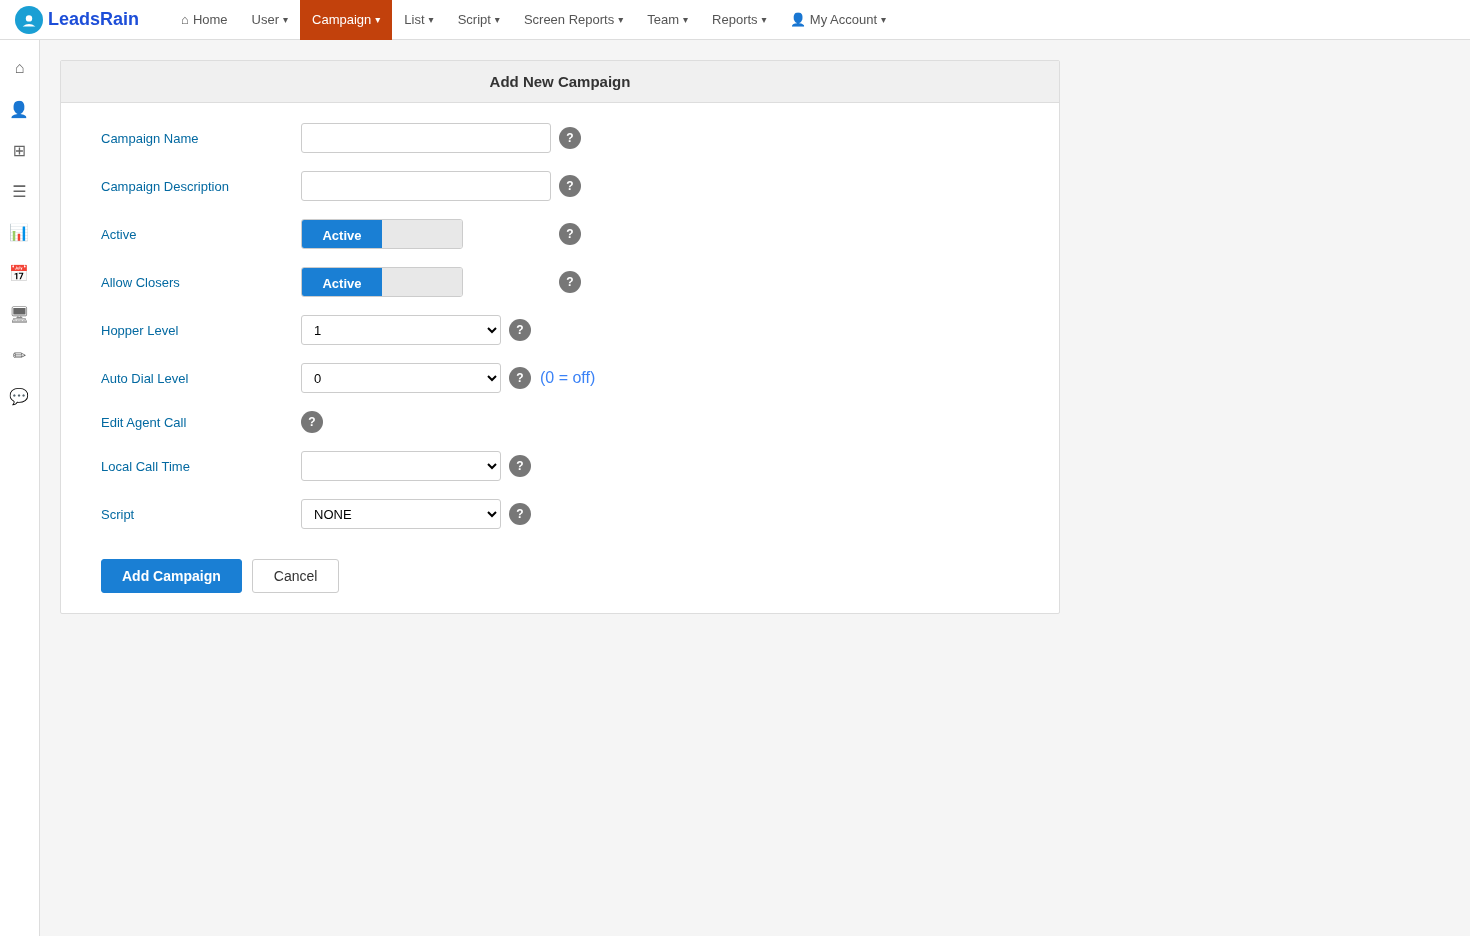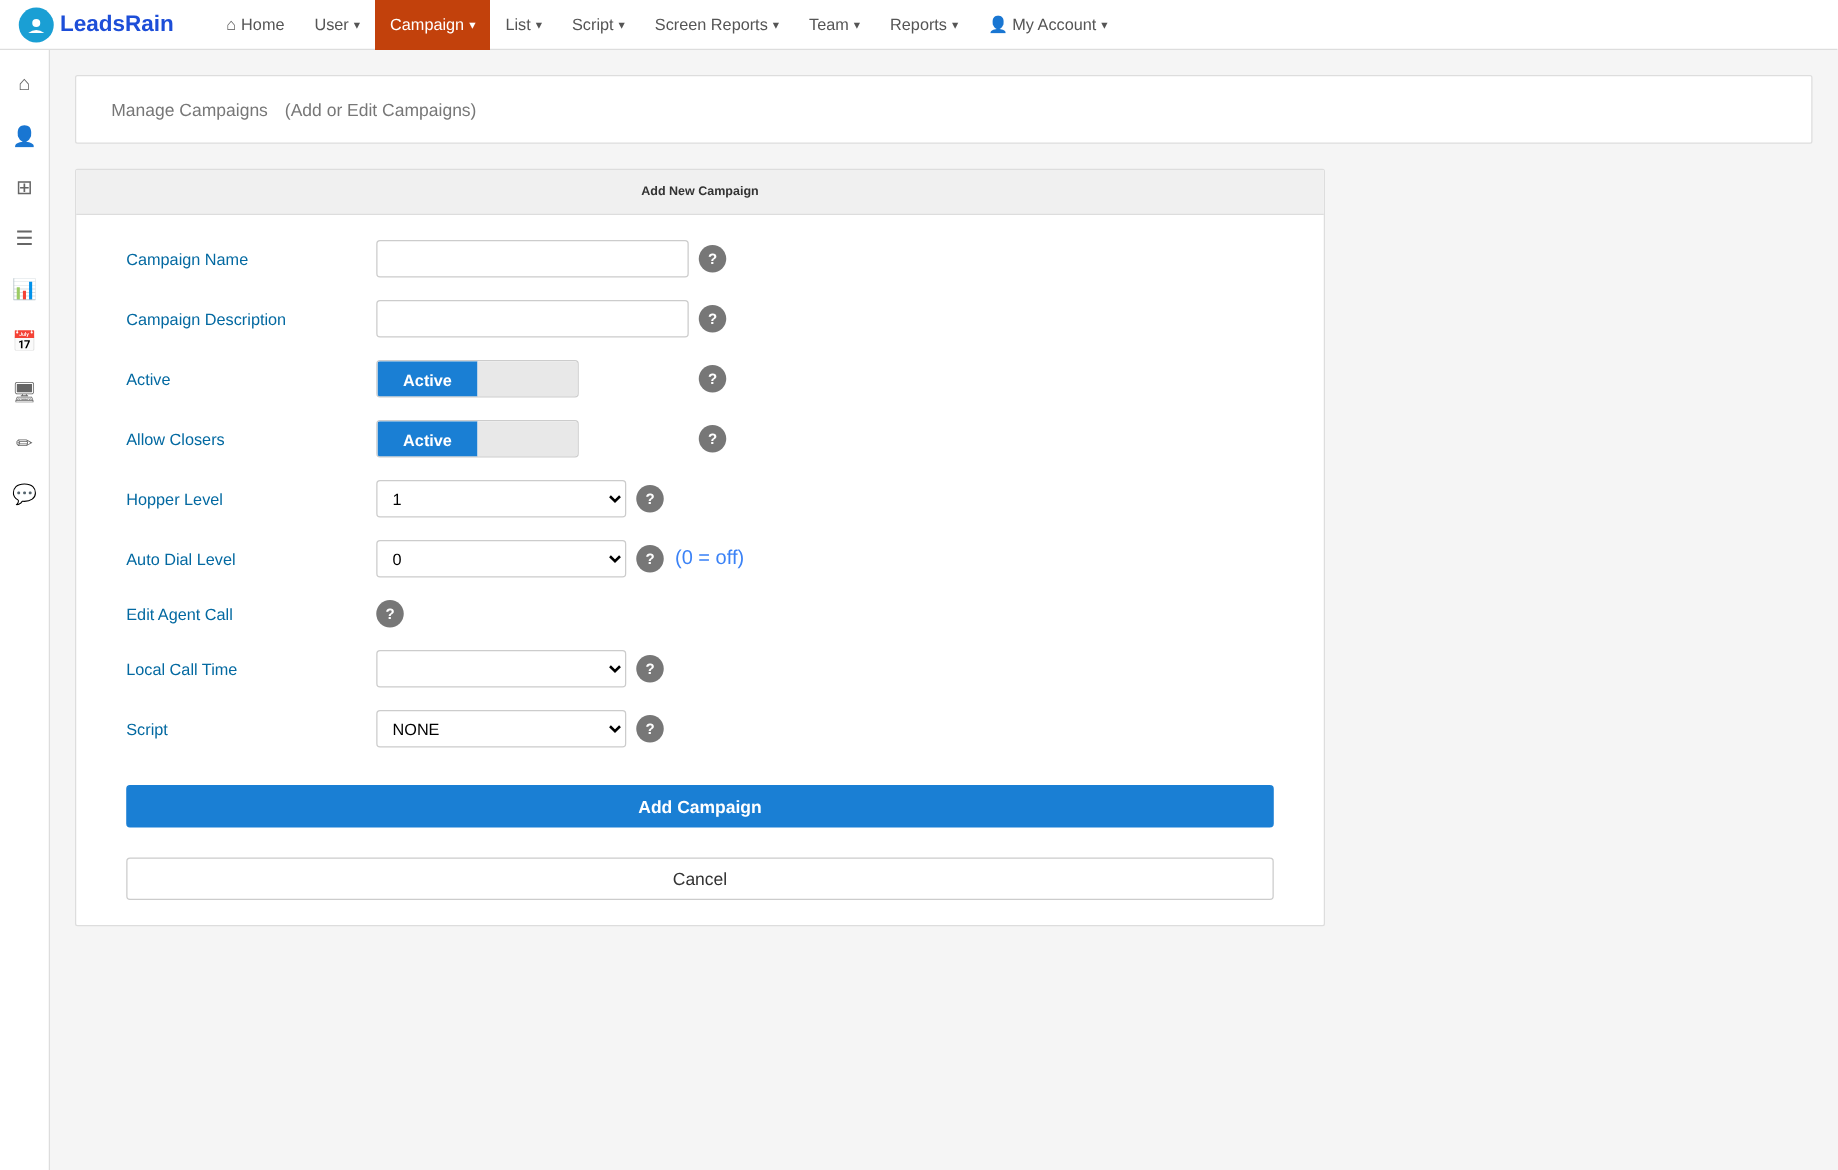--- a/index.html
+++ b/index.html
@@ -105,21 +105,21 @@
       border: 1px solid #ddd;
       border-radius: 2px;
       padding: 0;
       max-width: 1000px;
     }
     .form-panel-header {
       background: #f0f0f0;
       border-bottom: 1px solid #ddd;
       padding: 12px 20px;
       font-weight: bold;
-      font-size: 10px;
+      font-size: 15px;
       text-align: center;
     }
     .form-body {
       padding: 20px 40px;
     }
     .form-row {
       display: flex;
       align-items: center;
       margin-bottom: 18px;
     }
@@ -202,38 +202,37 @@
     .hint-text {
       color: #3b82f6;
       font-size: 16px;
       margin-left: 1px;
     }
 
     
     .action-row {
       margin-top: 30px;
       display: flex;
-      gap: 24px;
-      flex-direction: column;
+      gap: 10px;
     }
     .btn-primary {
       background: #1a7fd4;
       color: #fff;
       border: 1px solid #1a7fd4;
       padding: 8px 20px;
       border-radius: 3px;
       font-size: 14px;
       cursor: pointer;
       font-weight: bold;
     }
     .btn-default {
       background: #fff;
       color: #333;
       border: 1px solid #ccc;
-      padding: 8px 8px;
+      padding: 8px 21px;
       border-radius: 3px;
       font-size: 14px;
       cursor: pointer;
     }
 
     
     .home-icon { margin-right: 4px; }
     .person-icon { margin-right: 3px; }
   </style>
 </head>
@@ -298,26 +297,20 @@
   <div class="sidebar-icon">☰</div>
   <div class="sidebar-icon">📊</div>
   <div class="sidebar-icon">📅</div>
   <div class="sidebar-icon">🖥</div>
   <div class="sidebar-icon">✏</div>
   <div class="sidebar-icon">💬</div>
 </aside>
 
 <main class="main-content">
 
-  <div class="page-header">
-    <h1>
-      <span>Manage Campaigns</span>
-      <span>(Add or Edit Campaigns)</span>
-    </h1>
-  </div>
 
   <div class="form-panel">
     <div class="form-panel-header">Add New Campaign</div>
     <div class="form-body">
 
       <div class="form-row">
         <label class="form-label">Campaign Name</label>
         <div class="form-control-wrap">
           <input type="text" class="form-input" value="" style="">
           <button class="help-btn">?</button>

